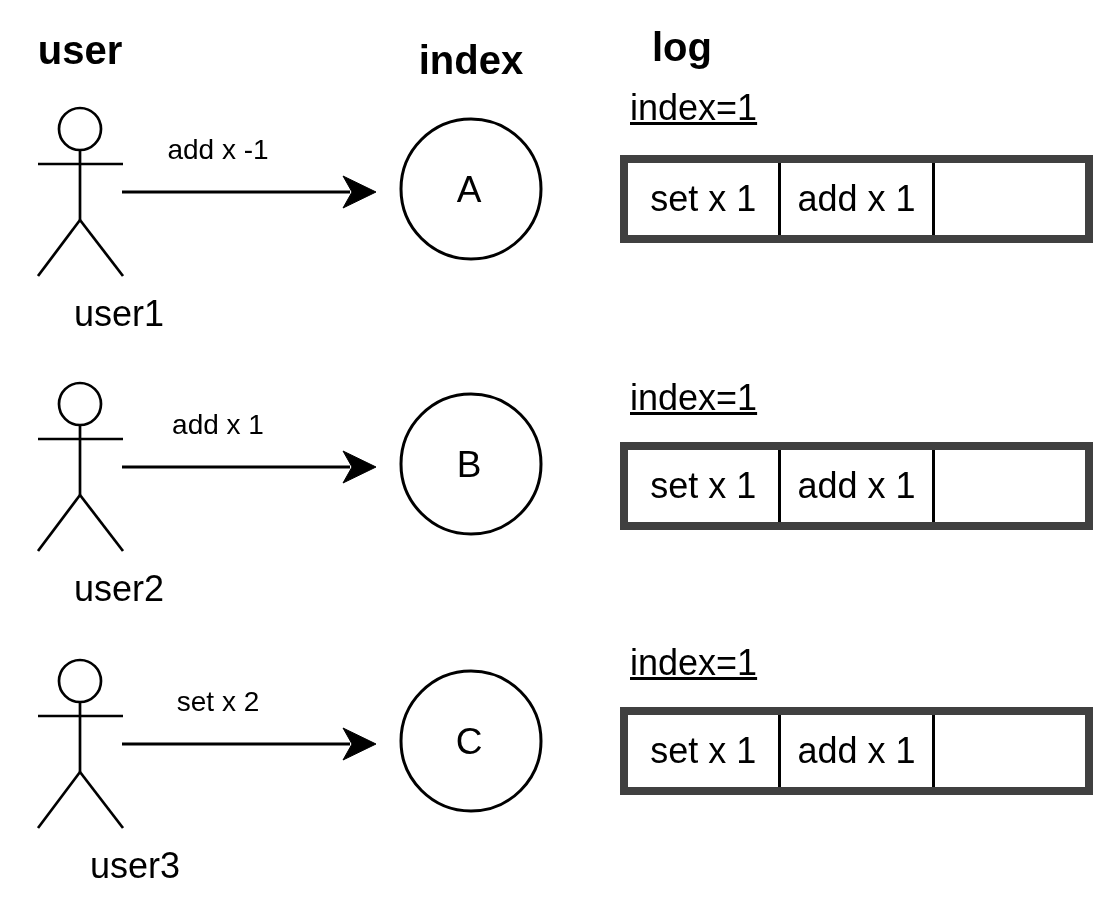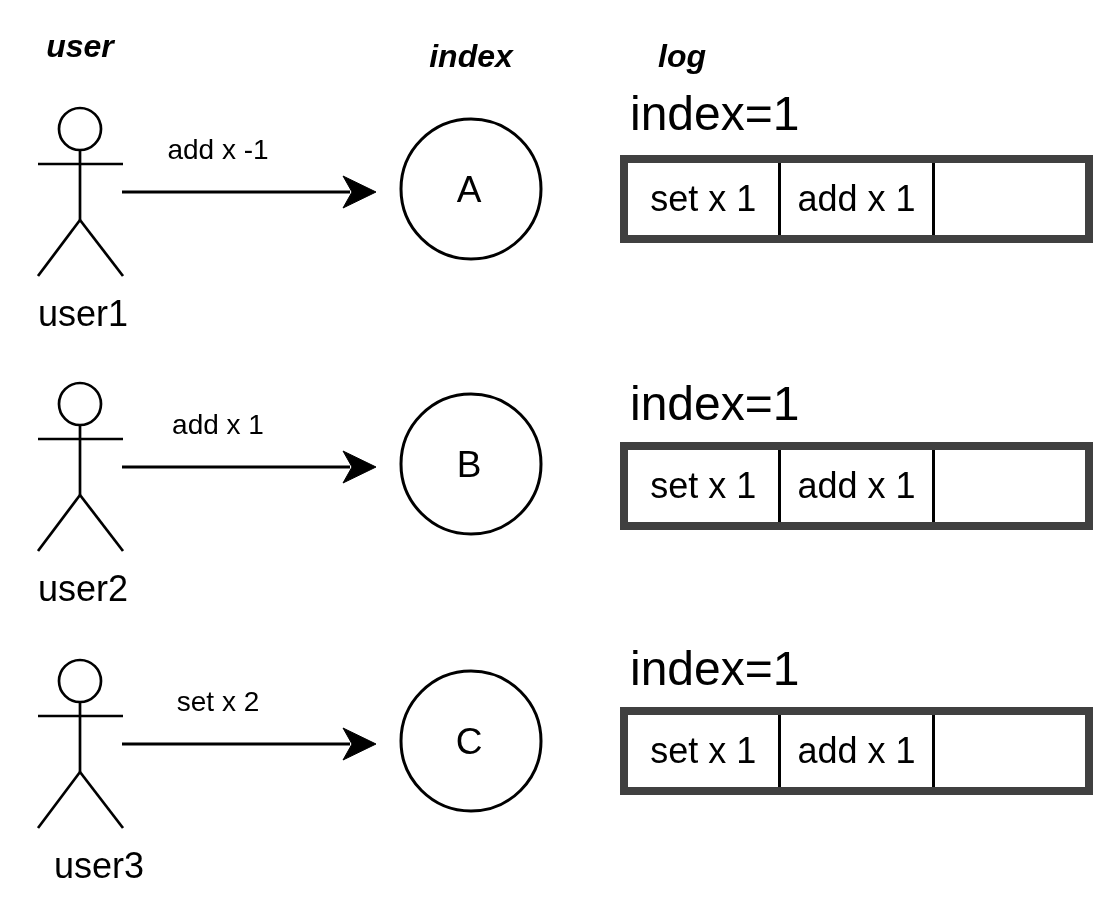--- a/index.html
+++ b/index.html
@@ -13,50 +13,51 @@
     height: 916px;
     background: #ffffff;
     font-family: "Liberation Sans", sans-serif;
     color: #000000;
     overflow: hidden;
   }
   .abs { position: absolute; }
   .col-header {
     position: absolute;
     transform: translateX(-50%);
-    font-size: 32px;
+    font-size: 40px;
     font-weight: bold;
     line-height: 1;
     white-space: nowrap;
-    font-style: italic;
   }
   .action-label {
     position: absolute;
     transform: translateX(-50%);
     font-size: 28px;
     line-height: 1;
     white-space: nowrap;
   }
   .user-label {
     position: absolute;
     font-size: 36px;
     line-height: 1;
     white-space: nowrap;
+    margin-left: 36px;
   }
   .node-letter {
     position: absolute;
     transform: translate(-50%, -50%);
     font-size: 37px;
     line-height: 1;
   }
   .index-label {
     position: absolute;
-    font-size: 48px;
+    font-size: 36px;
     line-height: 1;
     white-space: nowrap;
+    text-decoration: underline;
   }
   .log-table {
     position: absolute;
     display: flex;
     width: 473px;
     height: 88px;
     border: 8px solid #404040;
     box-sizing: border-box;
     background: #ffffff;
   }
@@ -118,21 +119,21 @@
     </g>
     <g>
       <line class="stroke" stroke-width="3" x1="122" y1="744" x2="350" y2="744"></line>
       <path d="M376,744 L343,728 L352,744 L343,760 Z" fill="#000000" stroke="#000000" stroke-width="1"></path>
     </g>
     <circle class="stroke" stroke-width="3" cx="471" cy="741" r="70" fill="#ffffff"></circle>
   </svg>
 
   <div class="col-header" style="left:80px; top:30px">user</div>
   <div class="col-header" style="left:471px; top:40px">index</div>
-  <div class="col-header" style="left:682px; top:40px">log</div>
+  <div class="col-header" style="left:682px; top:27px">log</div>
 
   <div class="action-label" style="left:218px; top:136px">add x -1</div>
   <div class="user-label" style="left:38px; top:296px">user1</div>
   <div class="node-letter" style="left:469px; top:189px">A</div>
   <div class="index-label" style="left:630px; top:90px">index=1</div>
   <div class="log-table" style="left:620px; top:155px">
     <div class="log-cell">set x 1</div>
     <div class="log-cell">add x 1</div>
     <div class="log-cell"></div>
   </div>

